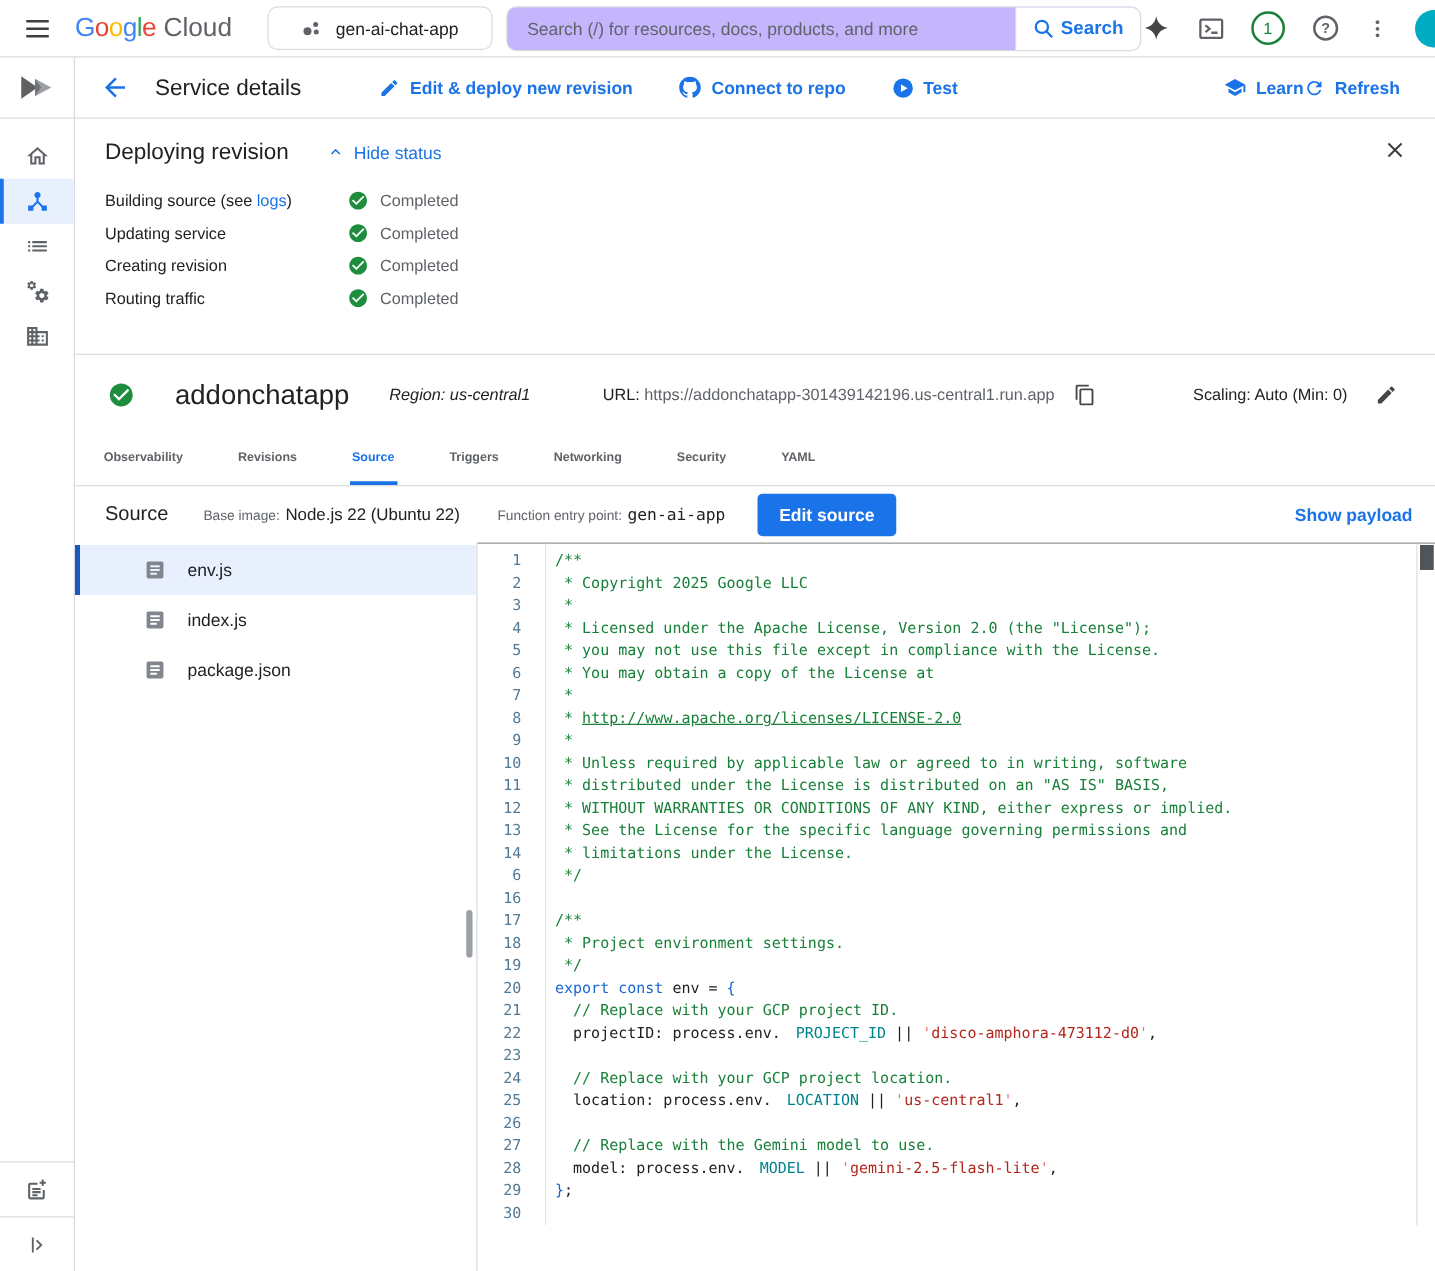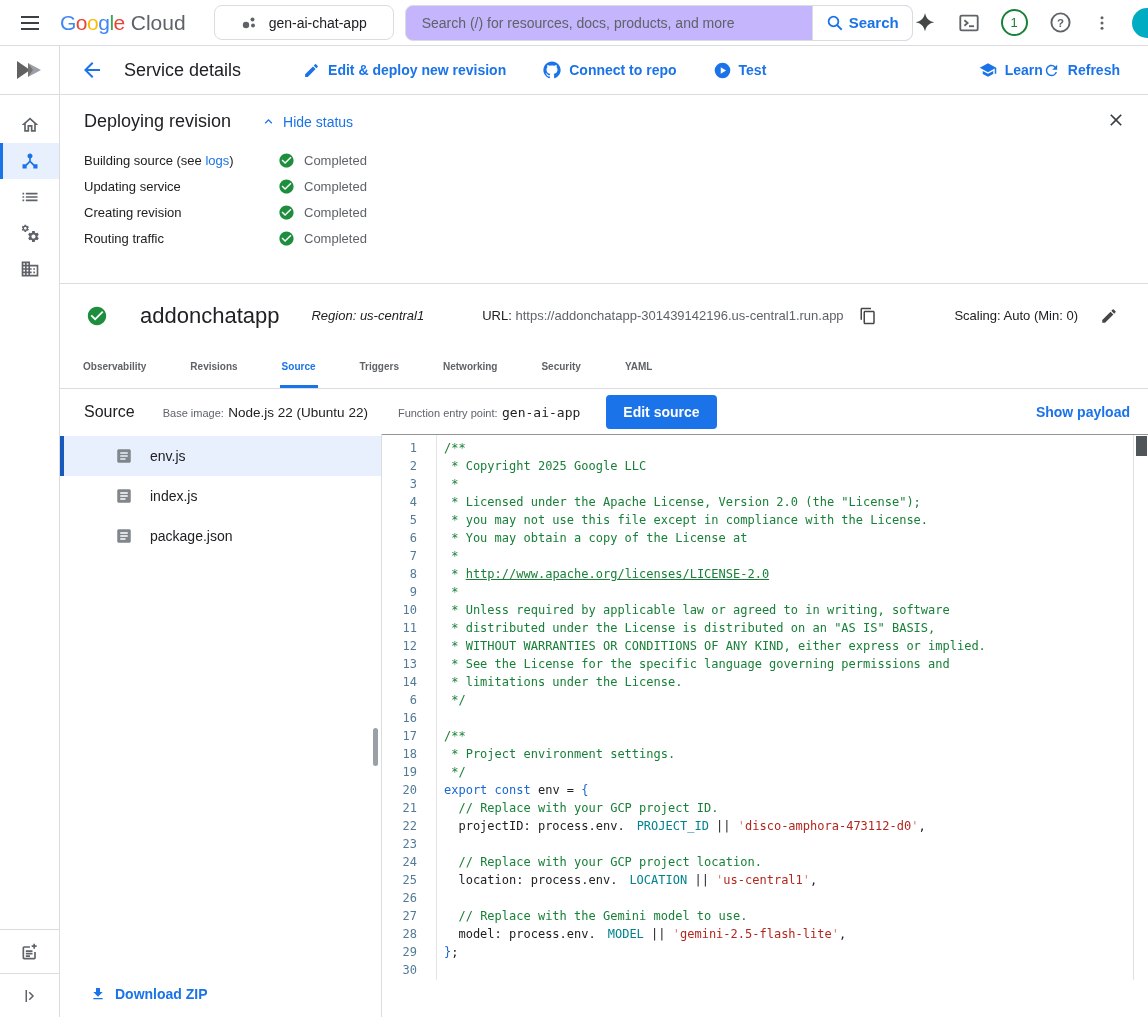--- a/index.html
+++ b/index.html
@@ -365,26 +365,20 @@
     <span>index.js</span>
   </div>
             <div class="file-row">
     <svg class="file-icon" viewBox="0 0 24 24">
                 <path d="M19 3H5c-1.1 0-2 .9-2 2v14c0 1.1.9 2 2 2h14c1.1 0 2-.9 2-2V5c0-1.1-.9-2-2-2zm-5 14H7v-2h7v2zm3-4H7v-2h10v2zm0-4H7V7h10v2z"></path>
               </svg>
     <span>package.json</span>
   </div>
           </div>
         <div class="file-thumb"></div>
-        <div class="download">
-          <svg width="16" height="16" viewBox="0 0 24 24">
-              <path d="M19 9h-4V3H9v6H5l7 7 7-7zM5 18v2h14v-2H5z" fill="#1a73e8"></path>
-            </svg>
-          <span>Download ZIP</span>
-        </div>
       </div>
       <div class="editor">
         <div class="gutter" id="gutter">
             <div class="ln">1</div>
             <div class="ln">2</div>
             <div class="ln">3</div>
             <div class="ln">4</div>
             <div class="ln">5</div>
             <div class="ln">6</div>
             <div class="ln">7</div>

